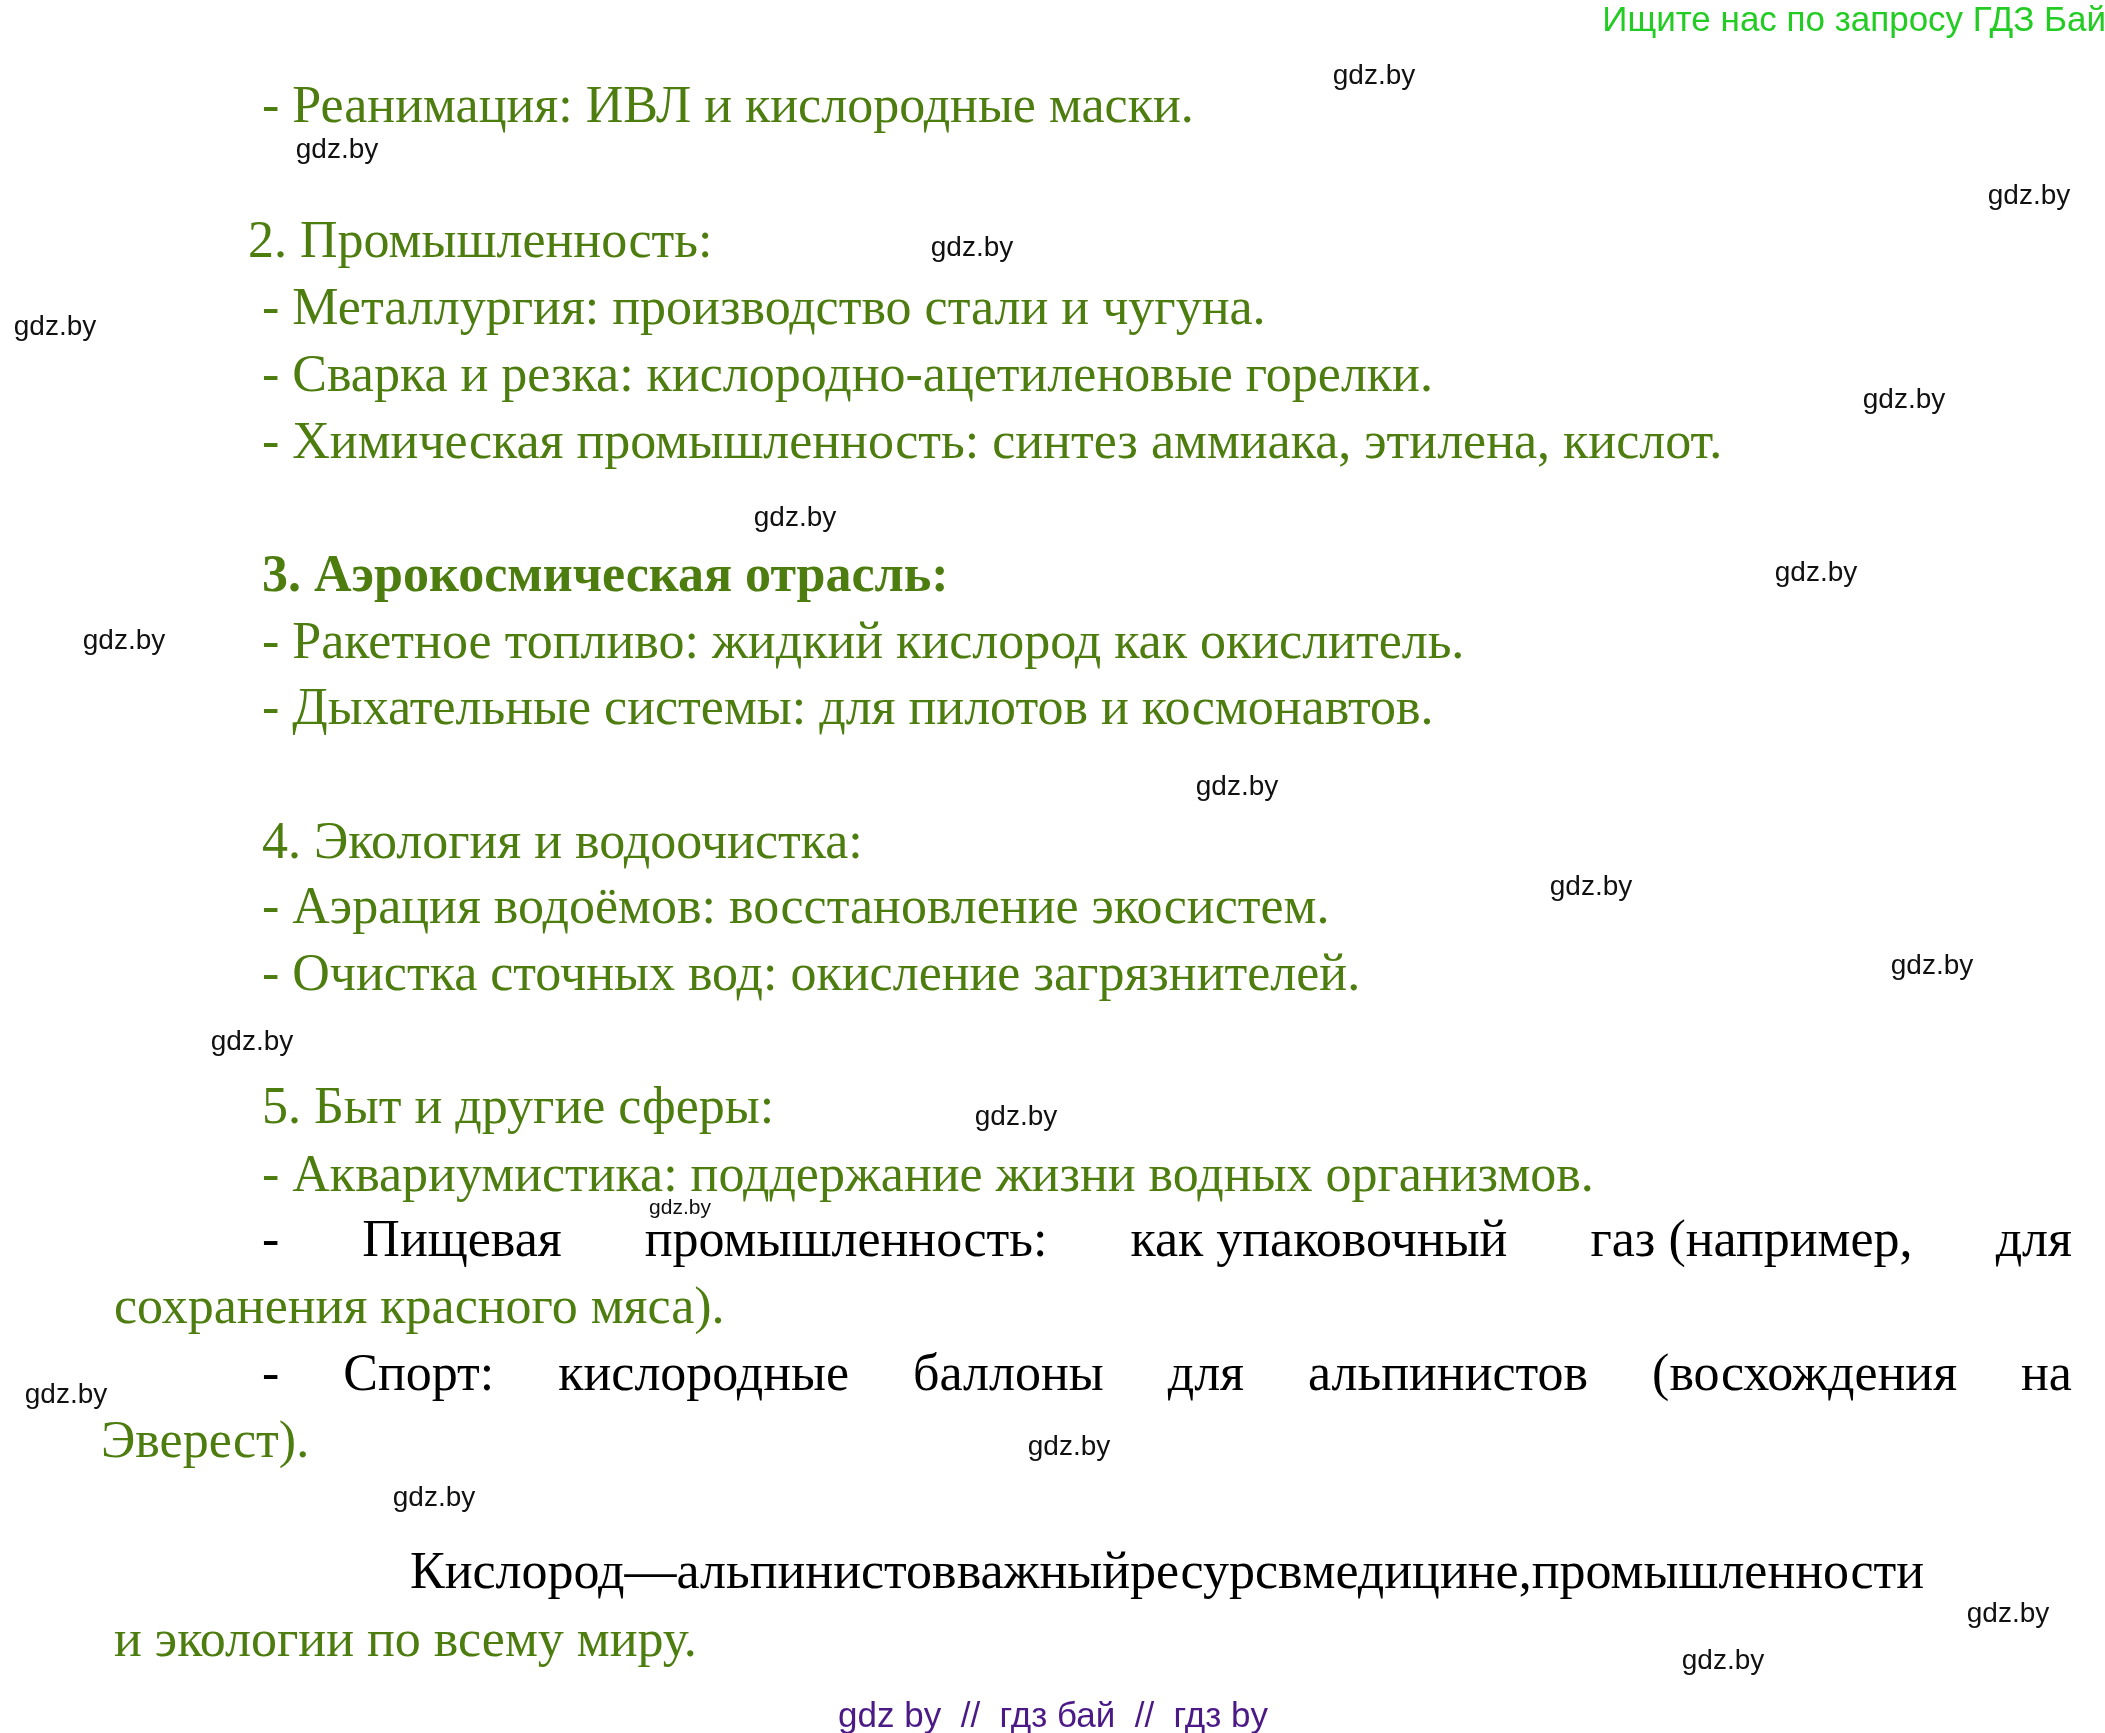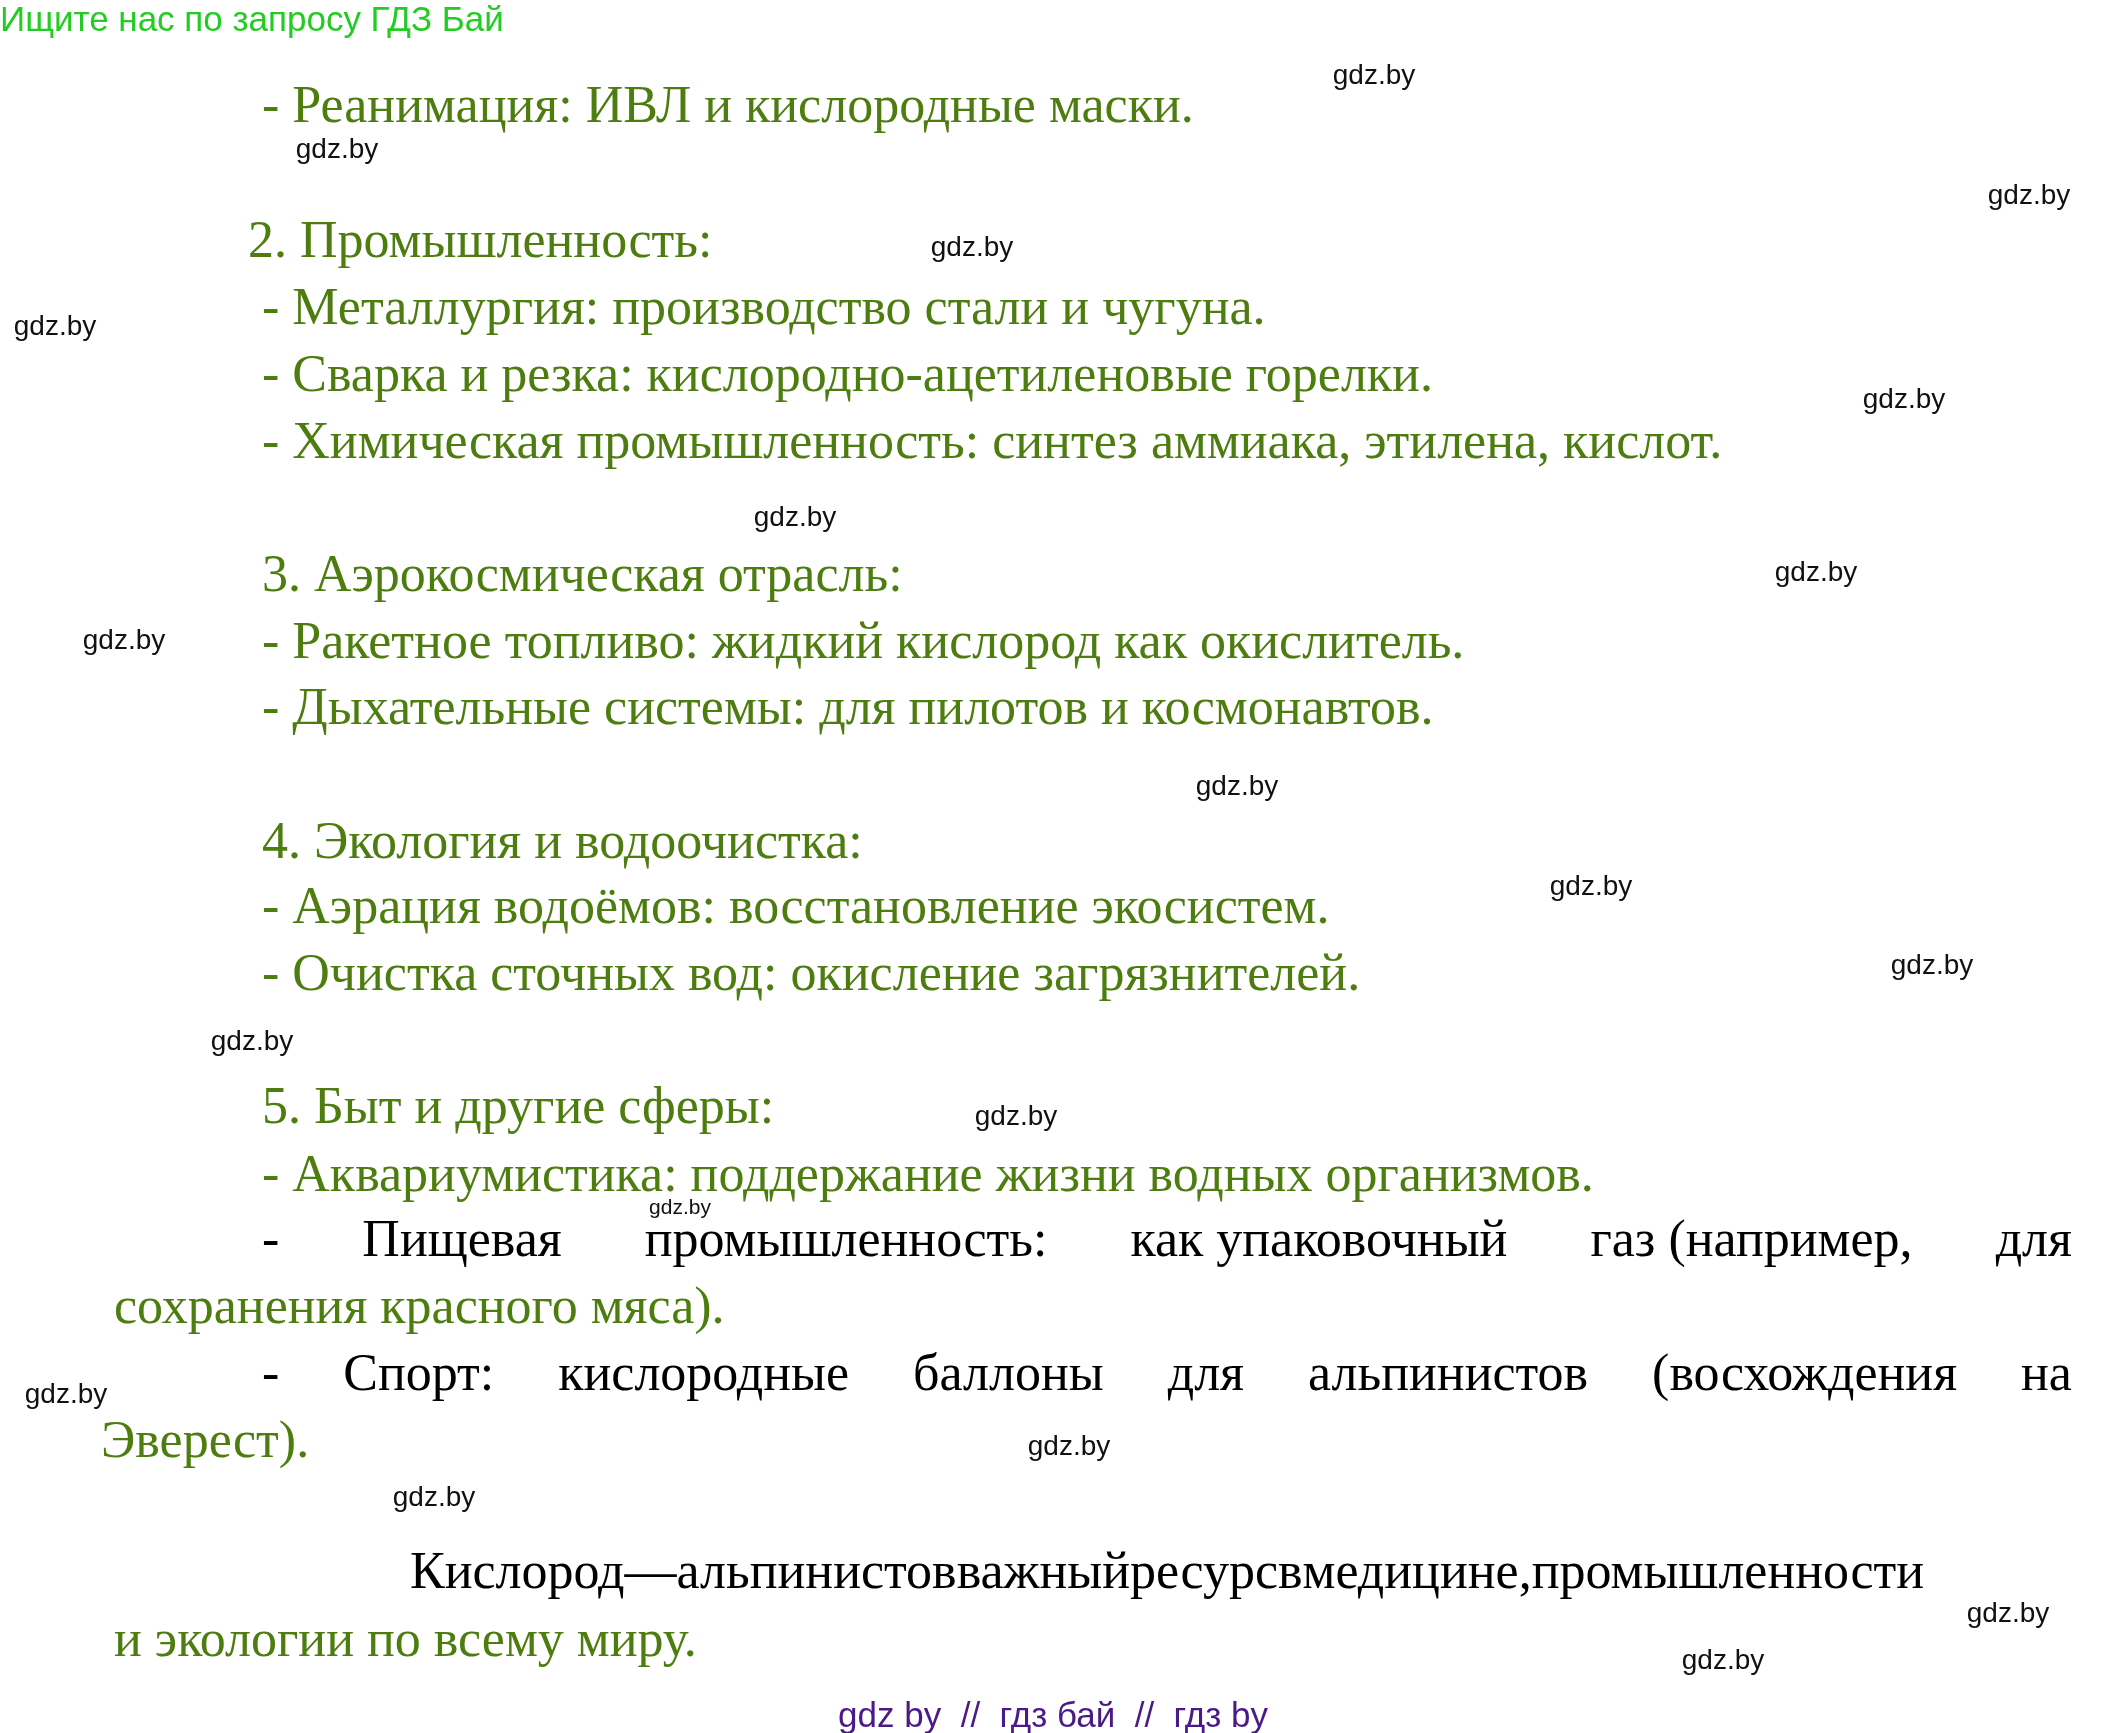--- a/index.html
+++ b/index.html
@@ -1,17 +1,17 @@
 <!DOCTYPE html>
 <html><head>
 <meta charset="utf-8">
 <style>
   html, body { margin:0; padding:0; background:#ffffff; }
   body { width:2106px; height:1734px; position:relative; overflow:hidden; }
-  .hdr { position:absolute; left:0; width:2106px; top:0; height:38px; text-align:left;
+  .hdr { position:absolute; left:0; width:2106px; top:0; height:38px; text-align:right;
          font-family:"Liberation Sans", sans-serif; font-size:35px; line-height:38px; color:#22cc22; }
   .ln { position:absolute; font-family:"Liberation Serif", serif; font-size:52px; line-height:65px;
         color:#4d7c0f; white-space:nowrap; height:65px; }
   .just { position:absolute; left:114px; width:1958px; font-family:"Liberation Serif", serif;
           font-size:52px; line-height:65px; color:#000; height:65px; text-align:justify;
           text-align-last:justify; white-space:nowrap; display:flex; justify-content:space-between; }
   .just span { display:inline-block; }
   .wm { position:absolute; font-family:"Liberation Sans", sans-serif; font-size:28px; line-height:32px;
         color:#111; white-space:nowrap; transform:translate(-50%,-50%); }
   .wm.sm { font-size:21px; line-height:24px; }
@@ -21,21 +21,21 @@
 </head>
 <body>
 
 <div class="hdr">Ищите нас по запросу ГДЗ Бай</div>
 
 <div class="ln" style="left:262px;top:72px;">- Реанимация: ИВЛ и кислородные маски.</div>
 <div class="ln" style="left:248px;top:207px;">2. Промышленность:</div>
 <div class="ln" style="left:262px;top:274px;">- Металлургия: производство стали и чугуна.</div>
 <div class="ln" style="left:262px;top:341px;">- Сварка и резка: кислородно-ацетиленовые горелки.</div>
 <div class="ln" style="left:262px;top:408px;">- Химическая промышленность: синтез аммиака, этилена, кислот.</div>
-<div class="ln" style="left:262px;top:541px;">3. Аэрокосмическая отрасль:</div>
+<div class="ln" style="left:262px;top:541px;font-weight:bold;">3. Аэрокосмическая отрасль:</div>
 <div class="ln" style="left:262px;top:608px;">- Ракетное топливо: жидкий кислород как окислитель.</div>
 <div class="ln" style="left:262px;top:674px;">- Дыхательные системы: для пилотов и космонавтов.</div>
 <div class="ln" style="left:262px;top:808px;">4. Экология и водоочистка:</div>
 <div class="ln" style="left:262px;top:873px;">- Аэрация водоёмов: восстановление экосистем.</div>
 <div class="ln" style="left:262px;top:940px;">- Очистка сточных вод: окисление загрязнителей.</div>
 <div class="ln" style="left:262px;top:1073px;">5. Быт и другие сферы:</div>
 <div class="ln" style="left:262px;top:1141px;">- Аквариумистика: поддержание жизни водных организмов.</div>
 
 <div class="just" style="left:262px;width:1810px;top:1206px;">
   <span>-</span>

